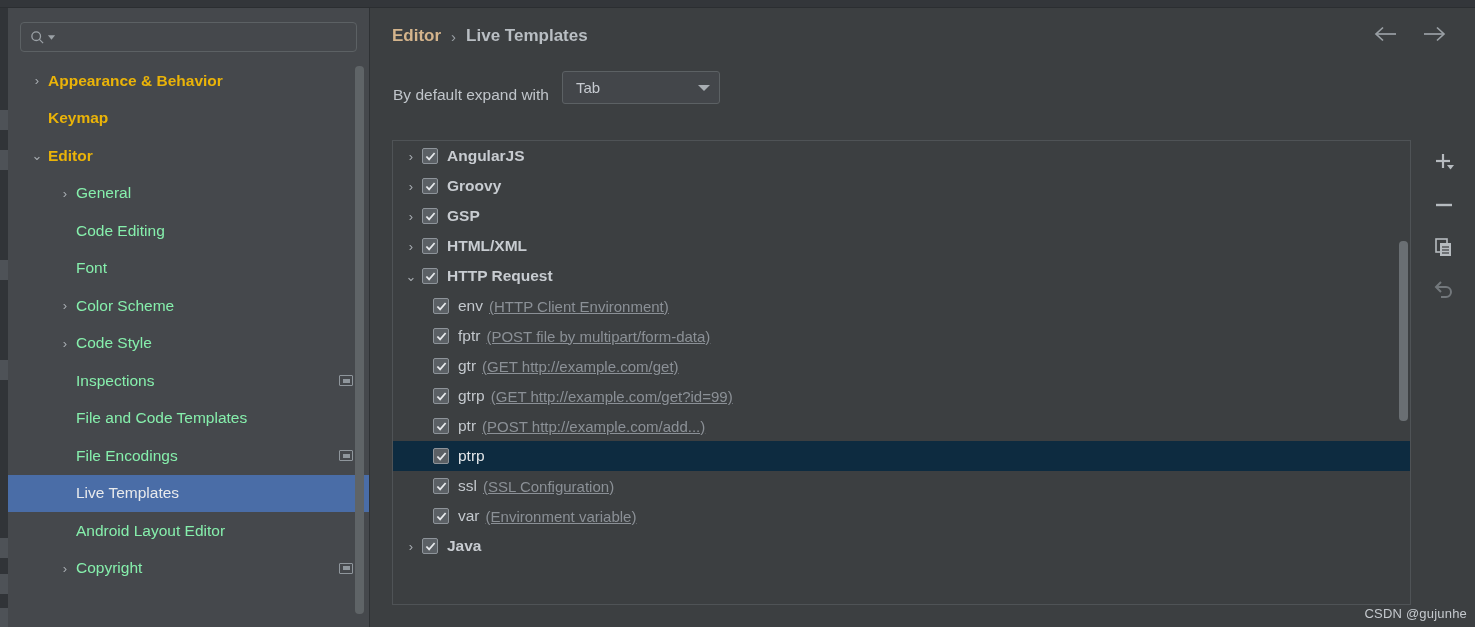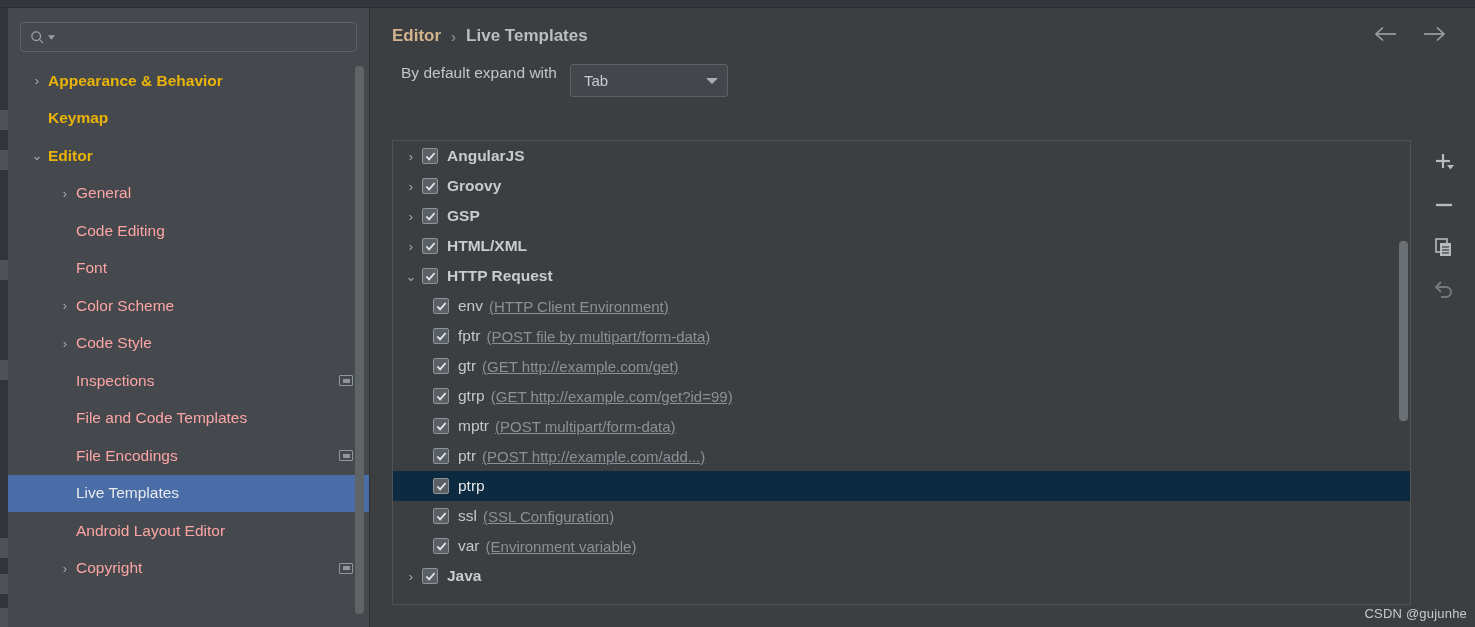--- a/index.html
+++ b/index.html
@@ -53,21 +53,21 @@
   .srow {
     display: flex; align-items: center; height: 37.5px;
     padding-right: 16px; cursor: default; position: relative;
   }
   .srow.selected { background: #4a6da7; }
   .srow .arrow {
     width: 22px; flex: 0 0 22px; display: flex; justify-content: center;
     color: #a7acb1; font-size: 13px; line-height: 1;
   }
   .srow .slabel {
-    color: #fca5a5; font-size: 15.5px; white-space: nowrap;
+    color: #86efac; font-size: 15.5px; white-space: nowrap;
   }
   .srow.bold .slabel { font-weight: bold; color: #eab308; }
   .srow.selected .slabel { color: #e8eaec; }
   .srow .badge {
     margin-left: auto; width: 14px; height: 11px;
     border: 1.5px solid #8f969c; border-radius: 1px;
     display: flex; align-items: center; justify-content: center;
   }
   .srow .badge i {
     display: block; width: 7px; height: 4px; background: #8f969c;
@@ -94,22 +94,22 @@
   }
   .crumb {
     font-size: 17px; font-weight: bold; color: #d4b48c; white-space: nowrap;
   }
   .crumb.tail { color: #b9bec3; }
   .crumb-sep { color: #9aa0a5; font-size: 15px; margin: 0 10px; }
   .nav-btns { margin-left: auto; display: flex; gap: 22px; padding-right: 14px; }
   .nav-btns span { color: #9aa0a5; }
 
   .expand-row {
-    display: flex; align-items: flex-start; height: 40px;
-    padding-left: 30px; gap: 13px;
+    display: flex; align-items: flex-end; height: 40px;
+    padding-left: 22px; gap: 13px;
   }
   .expand-label { font-size: 15.5px; color: #c0c5ca; }
   .combo {
     width: 158px; height: 33px; border: 1px solid #5c6164; border-radius: 3px;
     background: #43464a; display: flex; align-items: center;
     padding: 0 9px 0 13px; cursor: default;
   }
   .combo-val { font-size: 15px; color: #c6cad0; flex: 1; }
   .combo-caret {
     width: 0; height: 0; border-left: 6px solid transparent;
@@ -395,30 +395,20 @@
             <span class="tname">gtrp</span>
             <span class="tdesc">(GET http://example.com/get?id=99)</span>
           </div>
           <div class="trow child">
             <span class="indent"></span>
             <span class="cbox">
               <svg width="11" height="11" viewBox="0 0 12 12">
                 <polyline points="1.5,6 4.5,9.2 10.5,2.2" fill="none" stroke="#e6e9ec" stroke-width="1.9"></polyline>
               </svg>
             </span>
-            <span class="tname">mptr</span>
-            <span class="tdesc">(POST multipart/form-data)</span>
-          </div>
-          <div class="trow child">
-            <span class="indent"></span>
-            <span class="cbox">
-              <svg width="11" height="11" viewBox="0 0 12 12">
-                <polyline points="1.5,6 4.5,9.2 10.5,2.2" fill="none" stroke="#e6e9ec" stroke-width="1.9"></polyline>
-              </svg>
-            </span>
             <span class="tname">ptr</span>
             <span class="tdesc">(POST http://example.com/add...)</span>
           </div>
           <div class="trow child selected">
             <span class="indent"></span>
             <span class="cbox">
               <svg width="11" height="11" viewBox="0 0 12 12">
                 <polyline points="1.5,6 4.5,9.2 10.5,2.2" fill="none" stroke="#e6e9ec" stroke-width="1.9"></polyline>
               </svg>
             </span>

